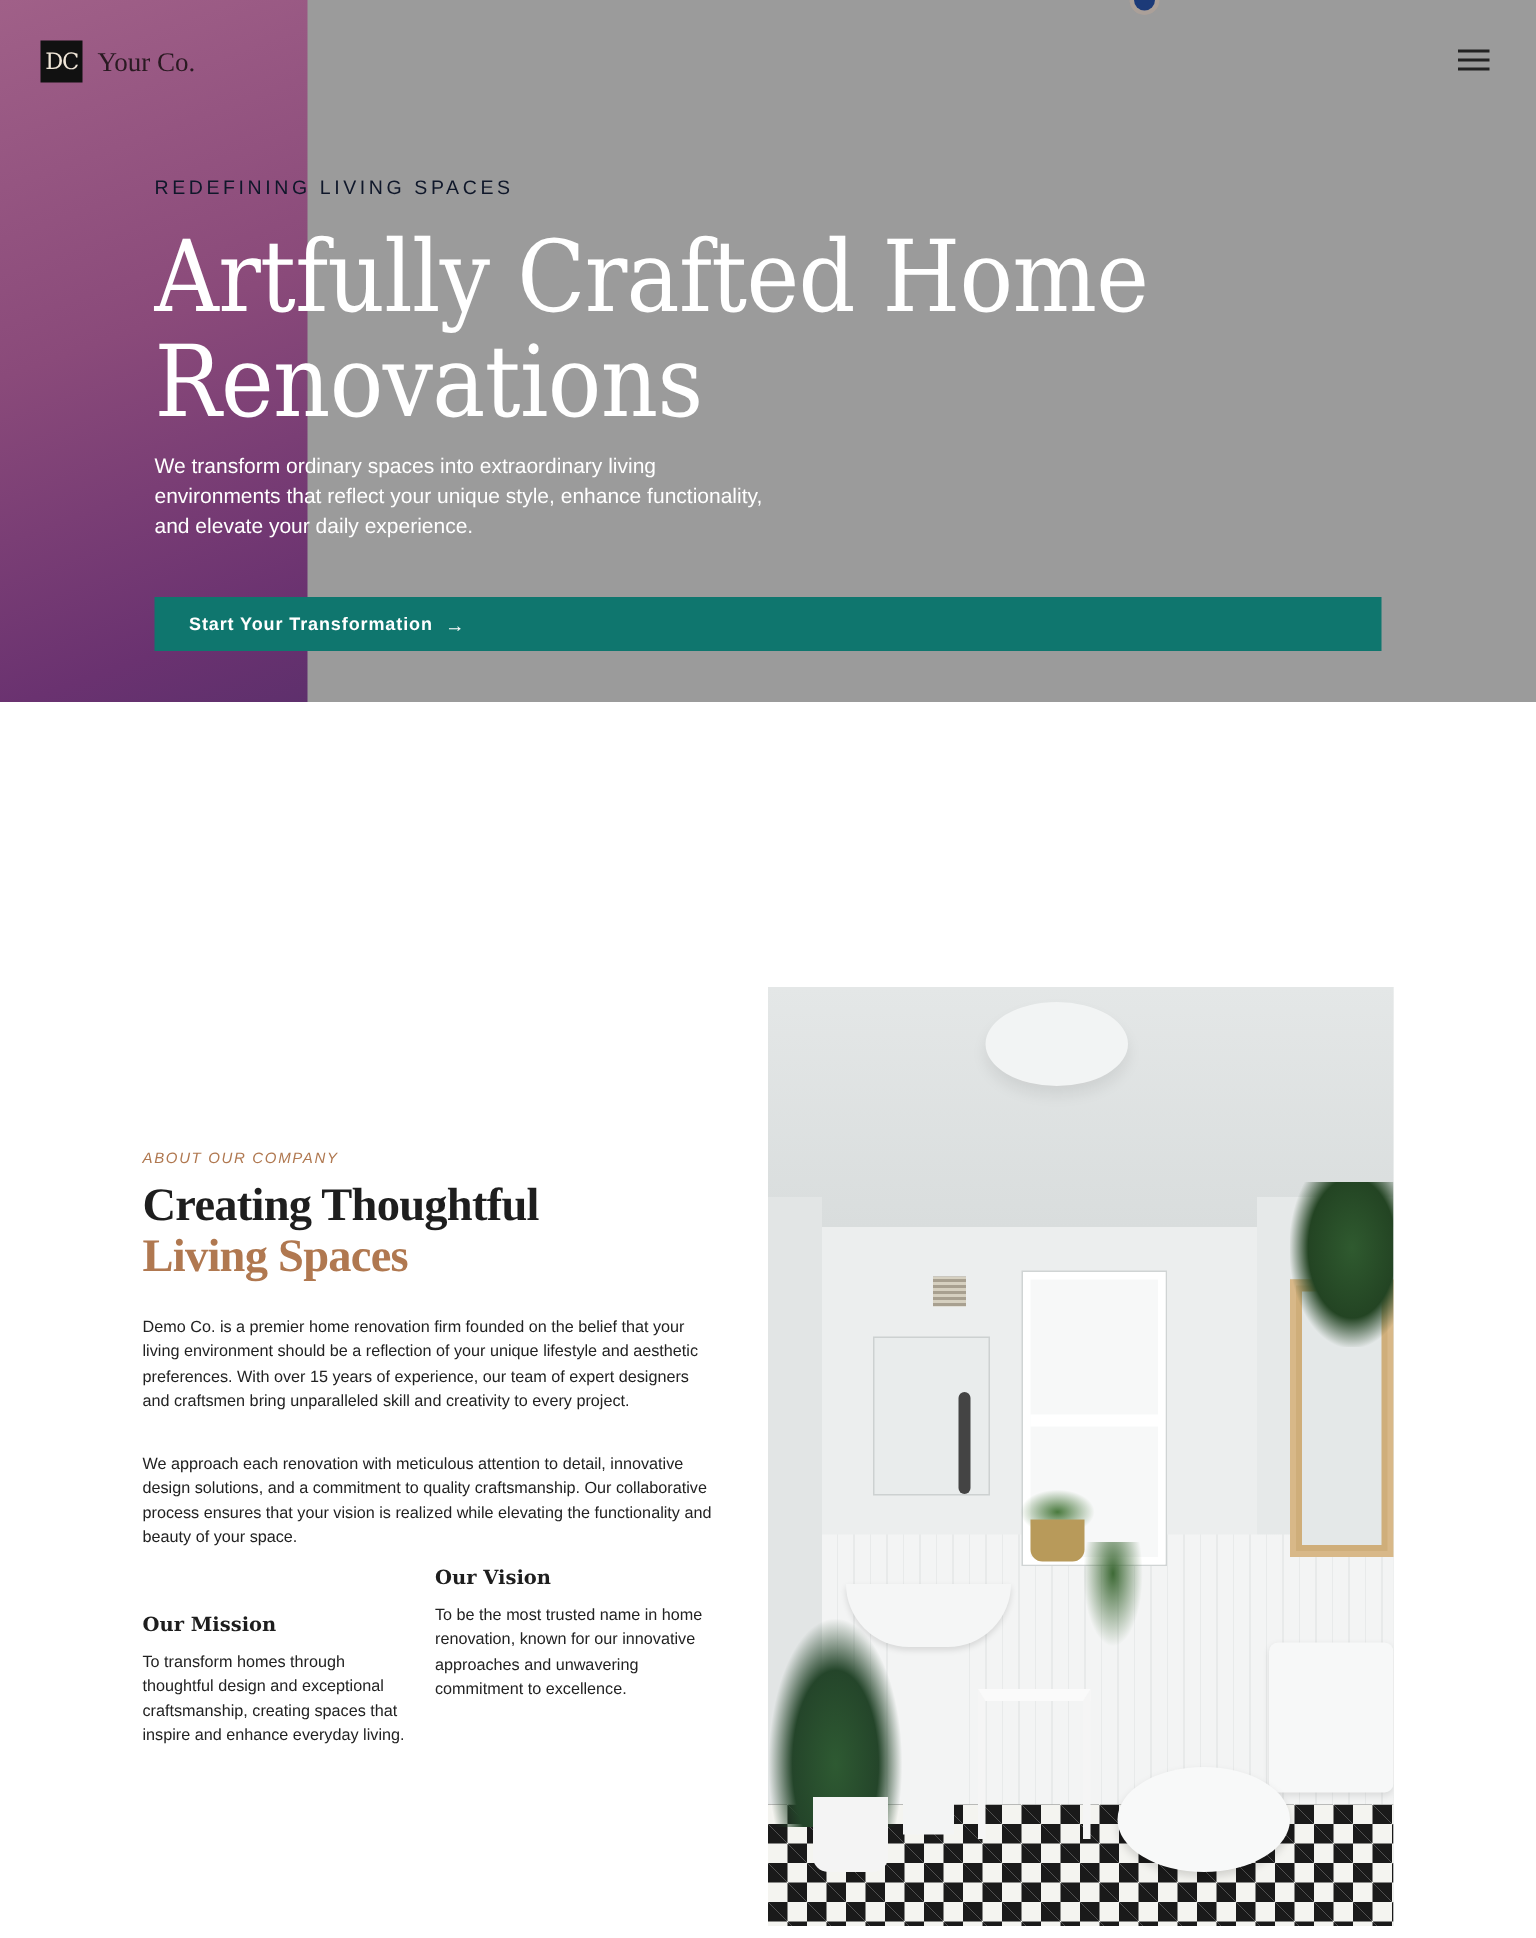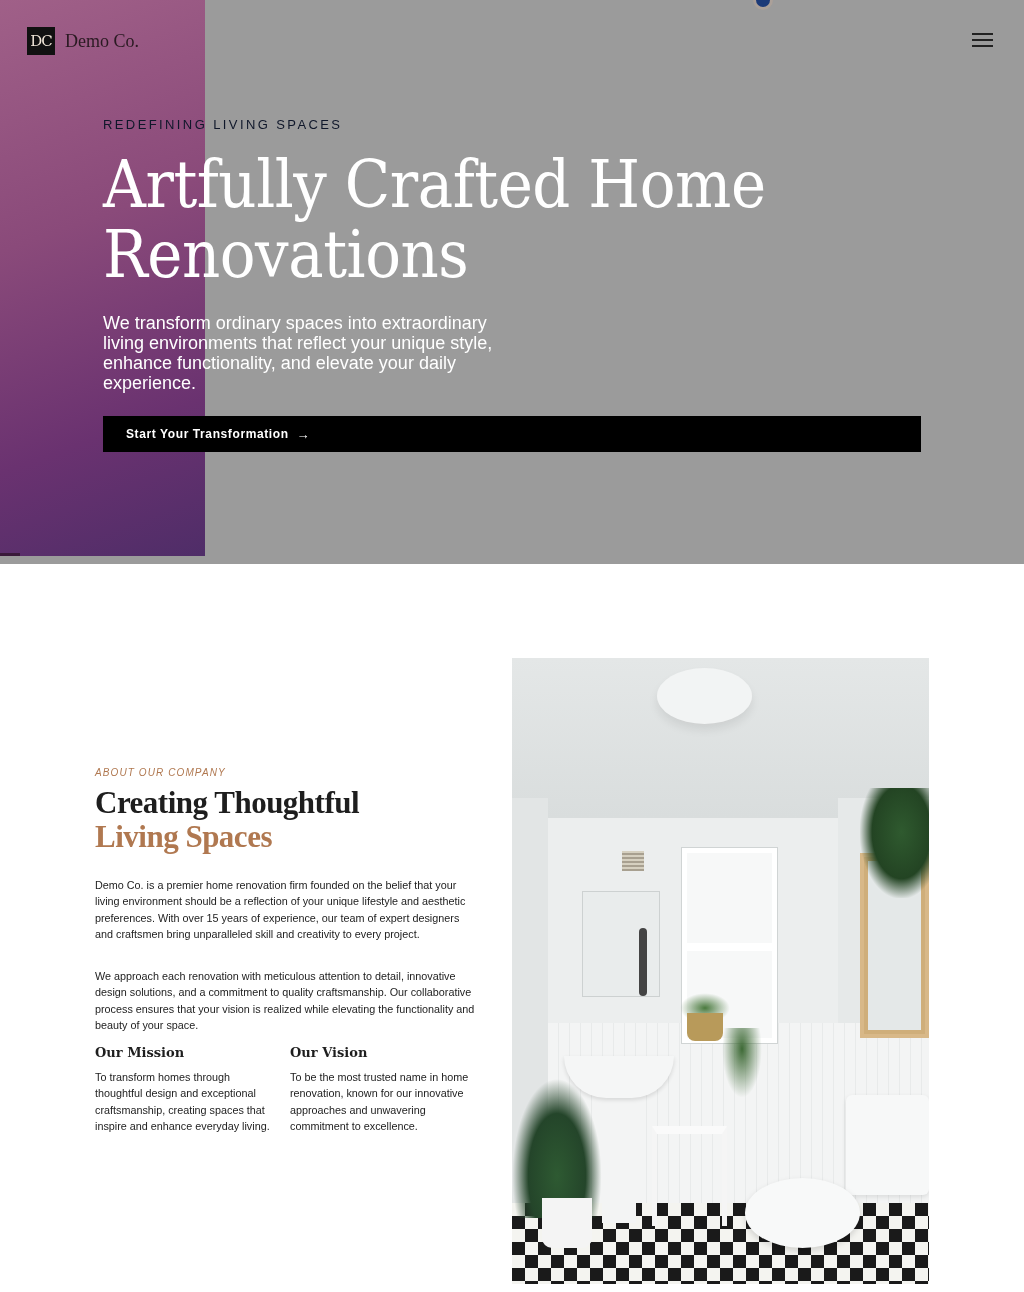--- a/index.html
+++ b/index.html
@@ -1,53 +1,53 @@
 <!DOCTYPE html>
 <html><head>
   <meta charset="utf-8">
   <style>
     * { box-sizing: border-box; margin: 0; padding: 0; }
     html, body { width: 1024px; height: 1292px; background: #ffffff; overflow: hidden; }
     body { position: relative; font-family: "Liberation Sans", sans-serif; }
 
     
-    .hero { position: absolute; left: 0; top: 0; width: 1024px; height: 564px; background: #9b9b9b; overflow: hidden; }
+    .hero { position: absolute; left: 0; top: 0; width: 1024px; height: 468px; background: #9b9b9b; overflow: hidden; }
     .hero-strip { position: absolute; left: 0; top: 0; width: 205px; height: 556px;
       background: linear-gradient(160deg, #a06088 0%, #8a4a7a 40%, #6a3270 75%, #4f2d68 100%); }
     .hero-progress { position: absolute; left: 0; top: 553px; width: 20px; height: 3px; background: #3a1a3a; }
     .hero-dot { position: absolute; left: 756px; top: -7px; width: 14px; height: 14px; border-radius: 50%;
       background: #1c3a78; box-shadow: 0 0 0 3px rgba(200,170,150,0.35); }
 
     .logo { position: absolute; left: 27px; top: 27px; display: flex; align-items: center; }
     .logo-mark { width: 28px; height: 28px; background: #111; color: #f0e6d8; font-family: "DejaVu Serif", serif;
       font-size: 15px; display: flex; align-items: center; justify-content: center; letter-spacing: -1px; }
     .logo-name { margin-left: 10px; font-family: "Liberation Serif", serif; font-size: 18px; color: #2a1a22; }
 
     .menu-btn { position: absolute; left: 972px; top: 33px; width: 22px; height: 16px; cursor: pointer; }
     .menu-btn span { display: block; width: 21px; height: 2px; background: #222; margin-bottom: 4px; }
 
     .eyebrow { position: absolute; left: 103px; top: 117px; font-size: 13px; letter-spacing: 2.4px; color: #0f172a; }
     .hero-title { position: absolute; left: 103px; top: 150px; width: 760px; font-family: "DejaVu Serif", "Liberation Serif", serif;
       font-weight: 300; font-size: 66px; line-height: 70px; color: #ffffff; letter-spacing: -0.5px; transform: scaleX(0.9); transform-origin: left top; }
-    .hero-sub { position: absolute; left: 103px; top: 313px; width: 410px; font-size: 18px; line-height: 20px; color: #ffffff; }
-    .cta { position: absolute; left: 103px; top: 416px; width: 818px; height: 36px; background: #000000;
+    .hero-sub { position: absolute; left: 103px; top: 300px; width: 410px; font-size: 14px; line-height: 20px; color: #ffffff; }
+    .cta { position: absolute; left: 103px; top: 398px; width: 818px; height: 36px; background: #0f766e;
       color: #ffffff; font-weight: bold; font-size: 12px; letter-spacing: 0.6px; display: flex; align-items: center; padding-left: 23px; cursor: pointer; }
     .cta .arrow { margin-left: 8px; font-size: 13px; }
 
     
     .about-eyebrow { position: absolute; left: 95px; top: 767px; font-size: 10px; letter-spacing: 1.1px; color: #b07850; font-style: italic; }
     .about-title { position: absolute; left: 95px; top: 786px; font-family: Liberation Serif, serif; font-weight: bold; font-size: 31px; line-height: 34px; color: #1e1e1e; letter-spacing: -0.5px; }
     .about-title .accent { color: #b07850; display: block; }
     .para { position: absolute; left: 95px; width: 380px; font-size: 10.8px; line-height: 16.3px; color: #222; }
     .para1 { top: 877px; }
     .para2 { top: 968px; }
 
     .col-head { position: absolute; top: 1045px; font-family: "DejaVu Serif", serif; font-weight: bold; font-size: 13px; color: #1e1e1e; }
     .col-text { position: absolute; top: 1069px; width: 182px; font-size: 10.8px; line-height: 16.3px; color: #222; }
-    .mission { left: 95px; }
+    .mission { left: 95px; margin-top: 31px; }
     .vision { left: 290px; }
 
     
     .photo { position: absolute; left: 512px; top: 658px; width: 417px; height: 626px; background: #dfe3e3; overflow: hidden; }
     .ceiling { position: absolute; left: 0; top: 0; width: 100%; height: 160px; background: linear-gradient(#e4e7e7, #d9dddd); }
     .lamp { position: absolute; left: 145px; top: 10px; width: 95px; height: 56px; border-radius: 50%; background: #f2f4f4; box-shadow: 0 6px 10px rgba(0,0,0,0.08); }
     .wall-back { position: absolute; left: 36px; top: 160px; width: 290px; height: 380px; background: #eceeee; }
     .wall-left { position: absolute; left: 0; top: 140px; width: 36px; height: 486px; background: #e2e5e5; }
     .wall-right { position: absolute; left: 326px; top: 140px; width: 91px; height: 486px; background: #e6e9e9; }
     .wainscot { position: absolute; left: 36px; top: 365px; width: 381px; height: 180px; background: repeating-linear-gradient(90deg, #f3f4f4 0 10px, #e8eaea 10px 11px); }
@@ -78,21 +78,21 @@
 </head>
 <body>
 
 <section class="hero">
   <div class="hero-strip"></div>
   <div class="hero-progress"></div>
   <div class="hero-dot"></div>
 
   <a class="logo">
     <span class="logo-mark">DC</span>
-    <span class="logo-name">Demo Co.</span>
+    <span class="logo-name">Your Co.</span>
   </a>
 
   <div class="menu-btn">
     <span></span>
       <span></span>
       <span></span>
   </div>
 
   <div class="eyebrow">REDEFINING LIVING SPACES</div>
   <h1 class="hero-title">

